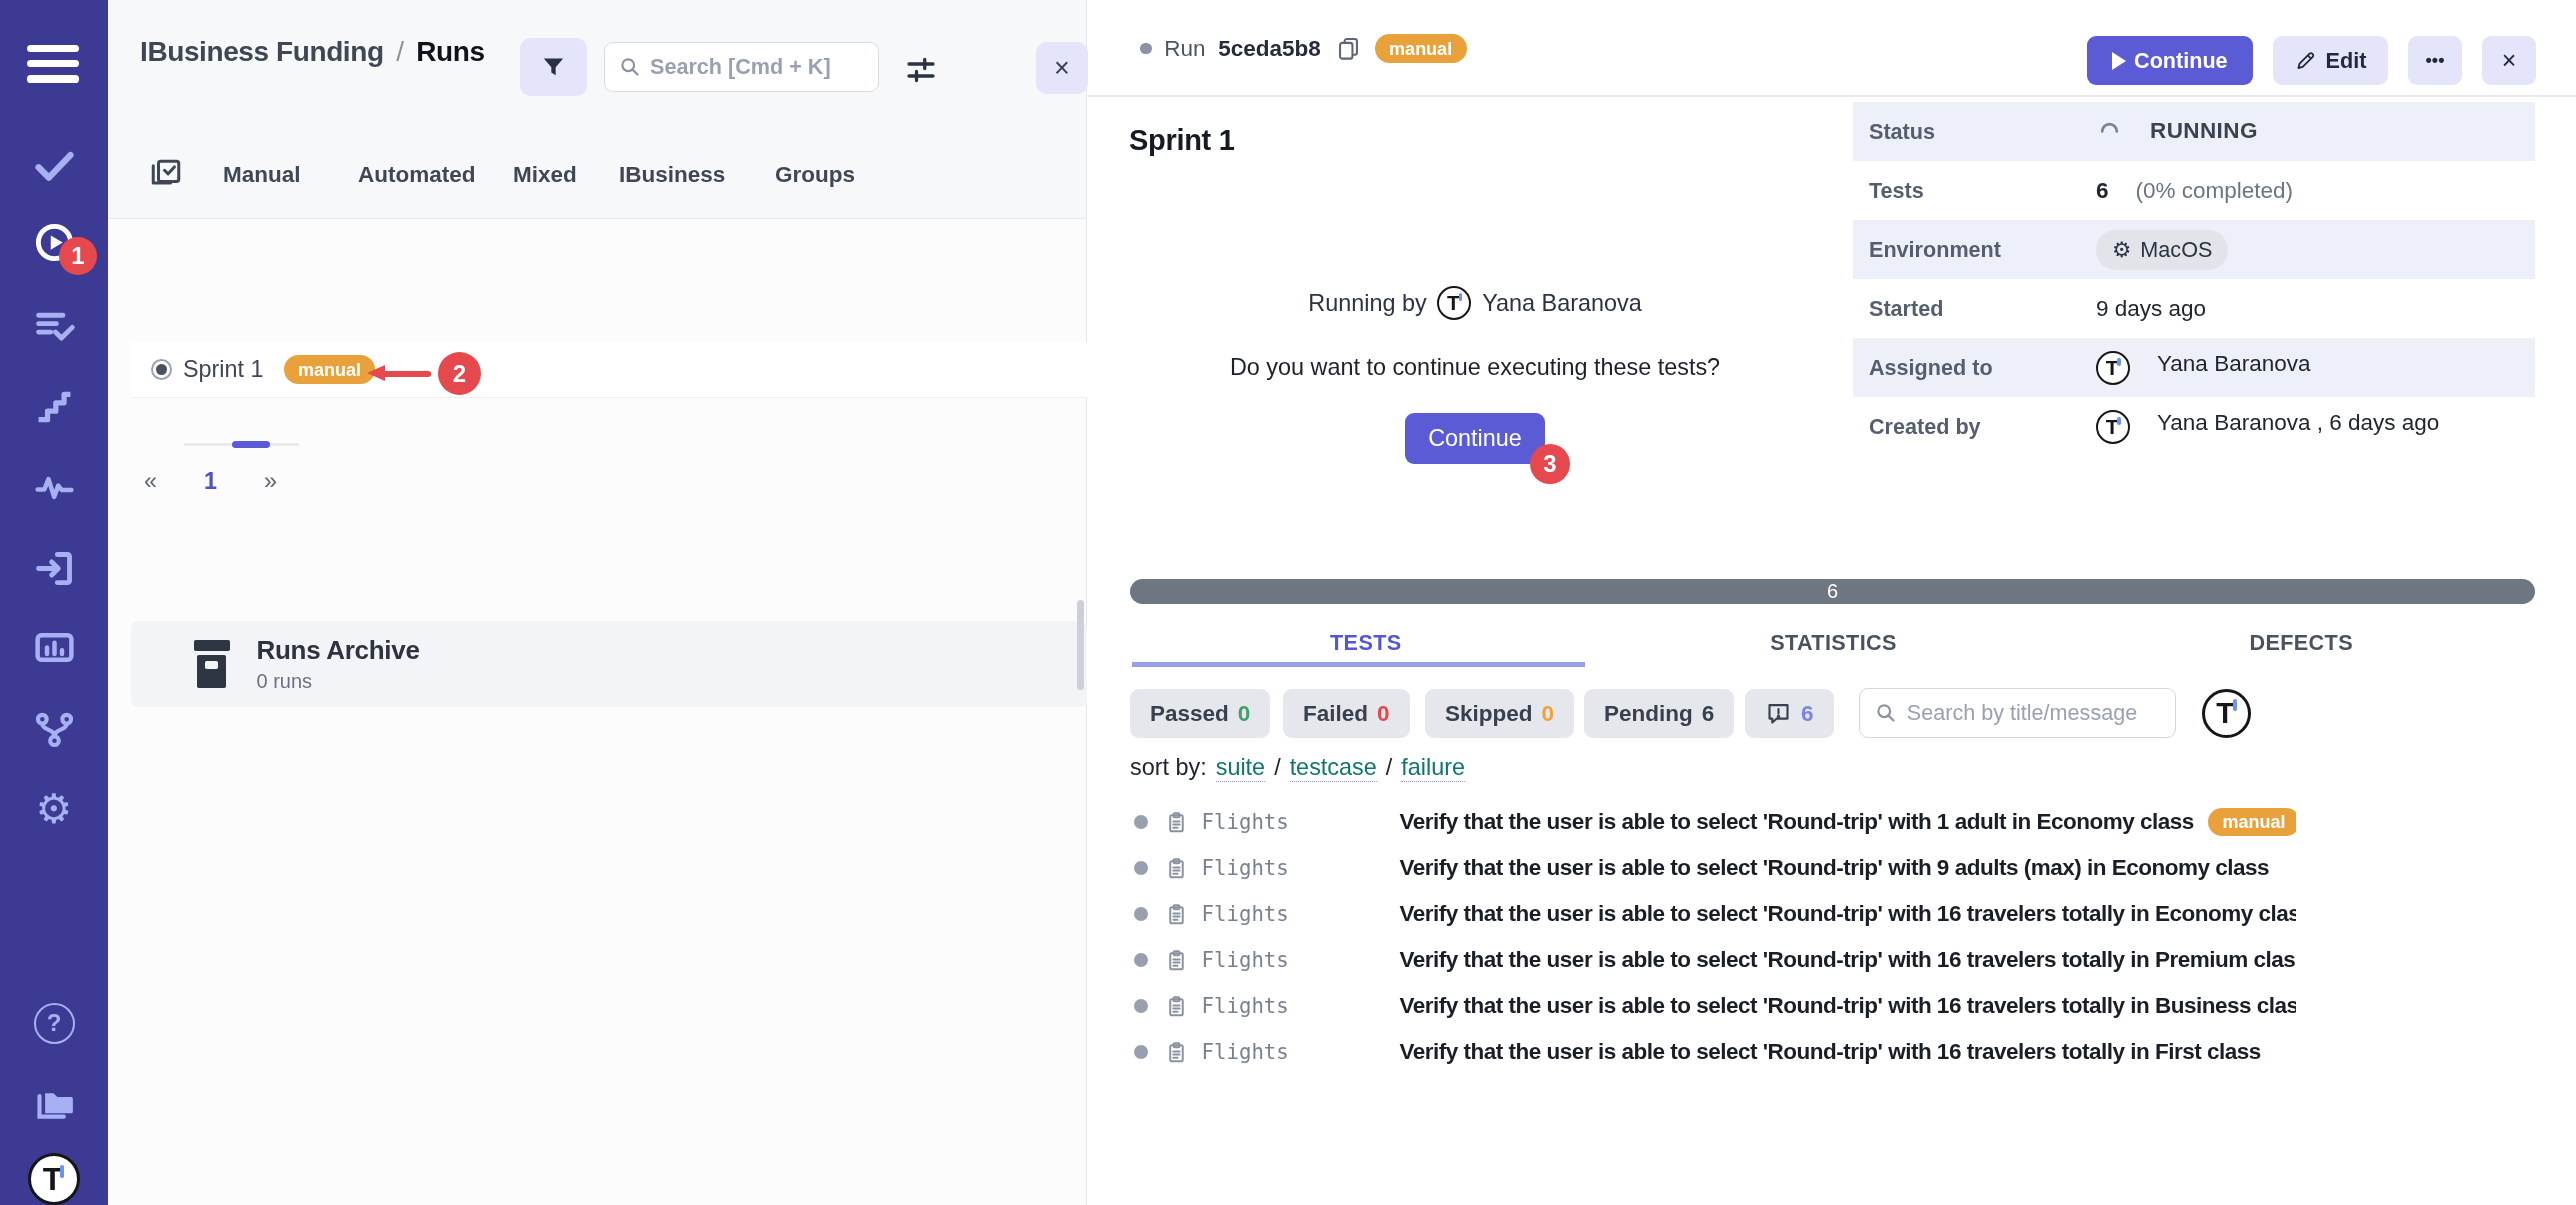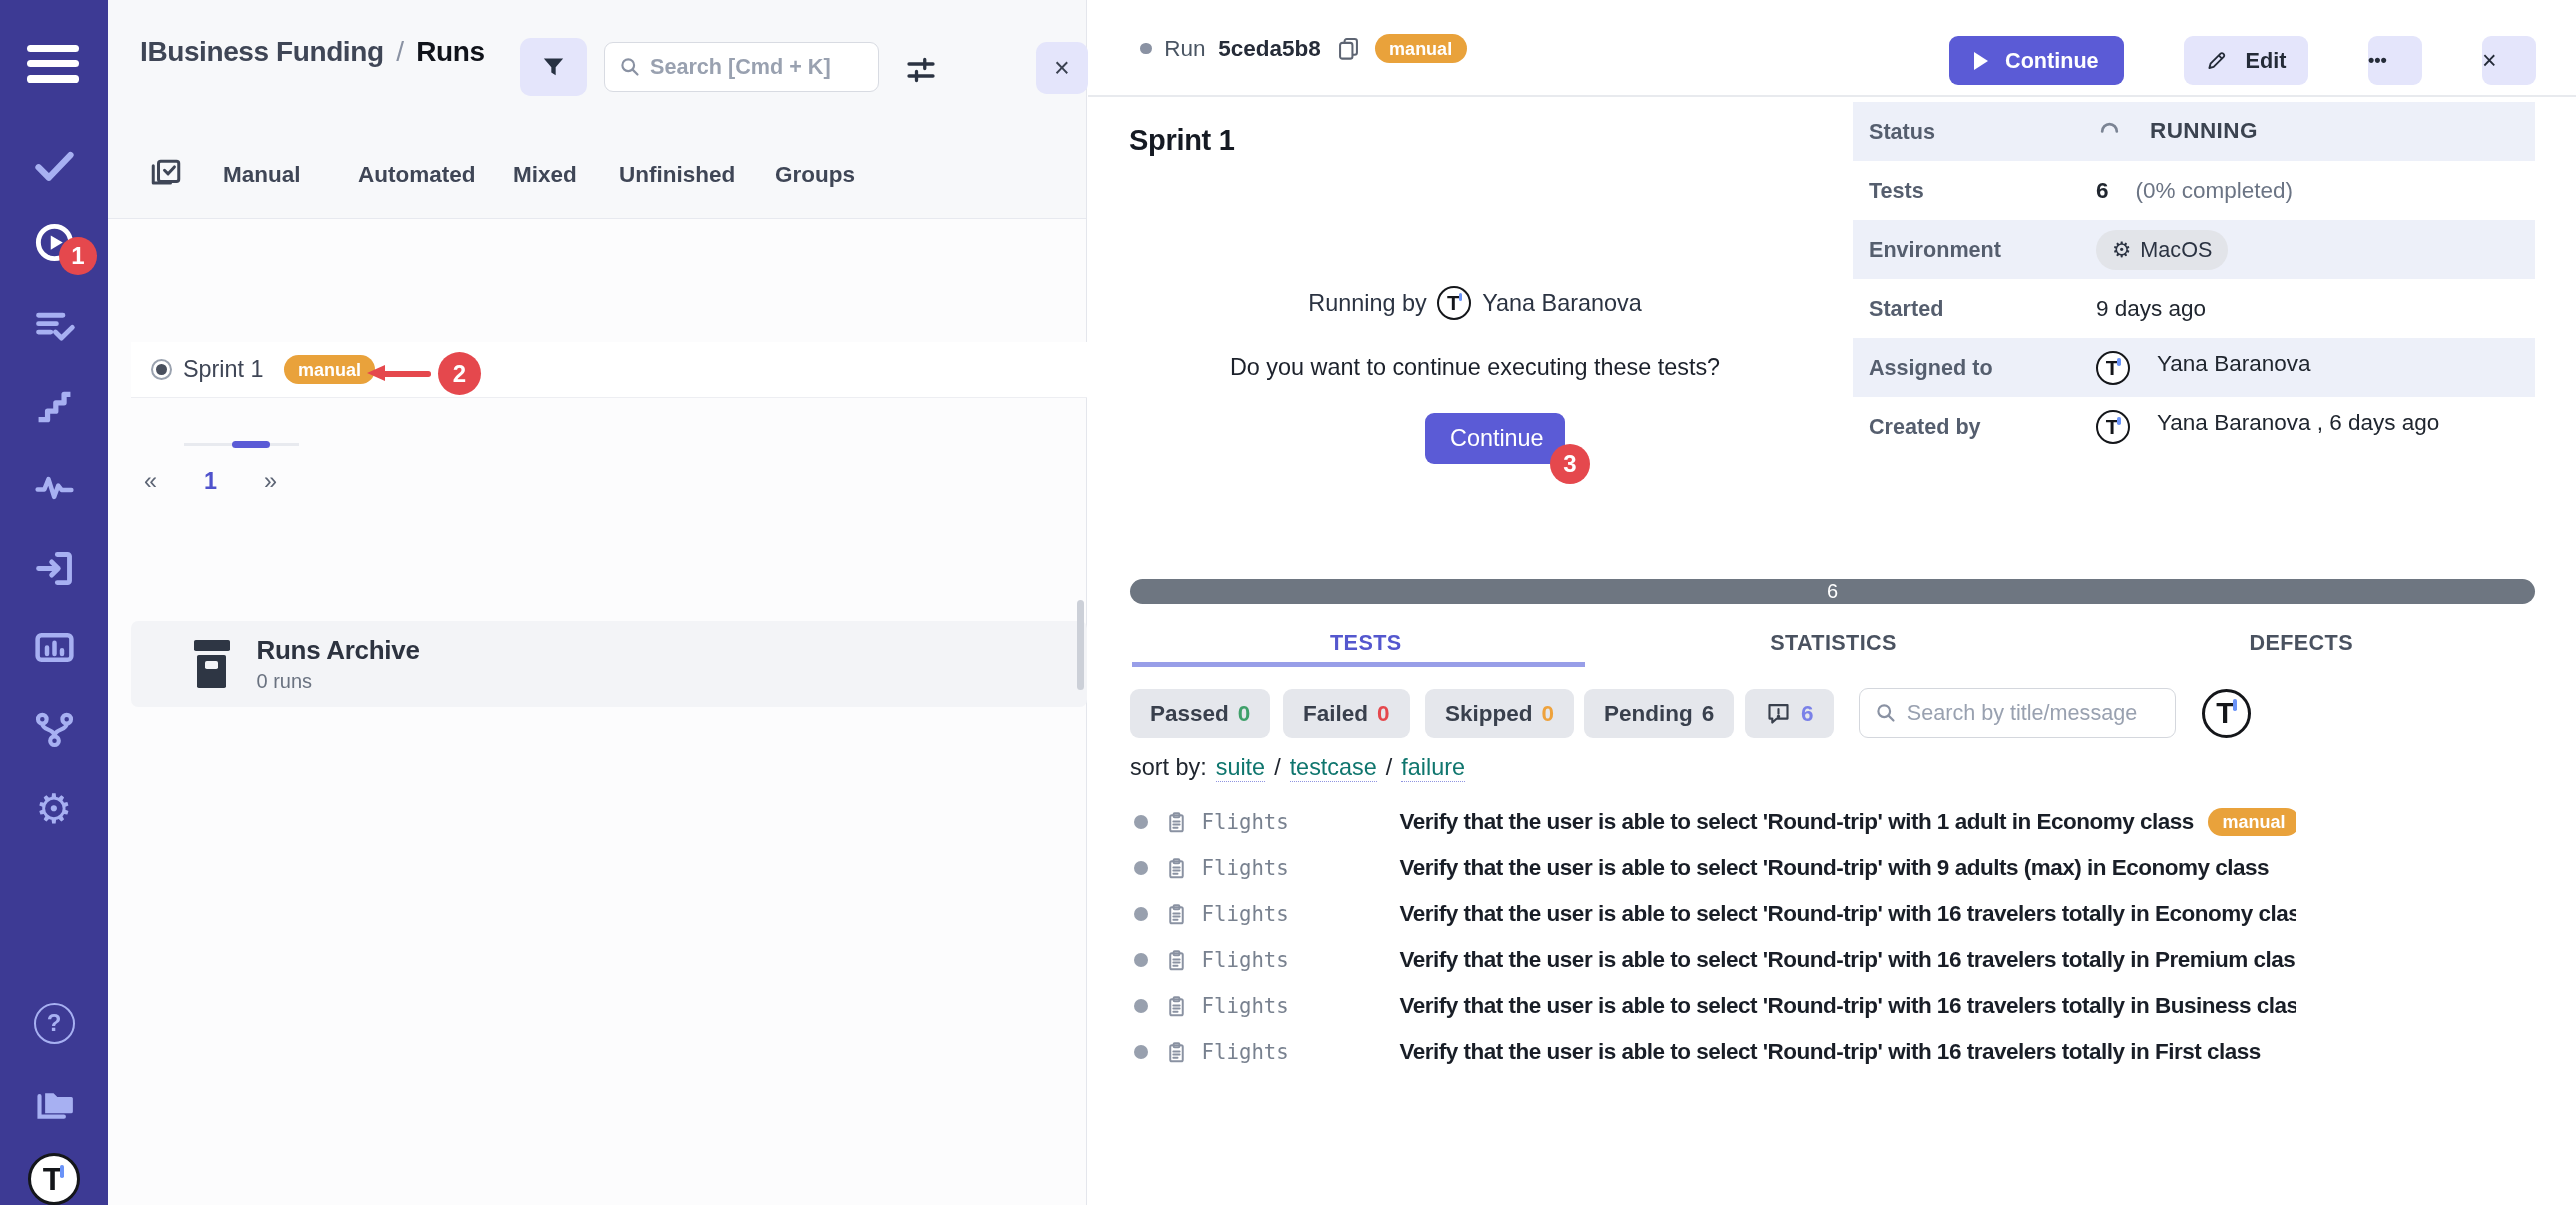--- a/index.html
+++ b/index.html
@@ -67,21 +67,21 @@
 
   
   .right-panel { left:1088px; top:0; width:1488px; height:1205px; background:#ffffff; }
   .rp-header-line { position:absolute; left:0; top:95px; width:1488px; height:1.8px; background:#e8eaee; }
   .run-id-line { position:absolute; left:52px; top:27px; height:43px; display:flex; align-items:center; gap:12.6px; }
   .bullet-dot { width:11.7px; height:11.7px; border-radius:50%; background:#8a92a3; }
   .run-word { font-size:22.5px; color:#4a5563; }
   .run-id { font-size:22.5px; font-weight:bold; color:#262c38; }
   .copy-icon { width:27px; height:27px; color:#5d6472; cursor:pointer; margin-left:1.8px; }
   .rp-actions { position:absolute; top:36px; right:40px; display:flex; gap:20px; }
-  .btn { border-radius:9px; height:49px; display:flex; align-items:center; justify-content:flex-start; gap:17px; font-size:21.6px; font-weight:bold; cursor:pointer;margin-left:40px; }
+  .btn { border-radius:9px; height:49px; display:flex; align-items:center; justify-content:center; gap:8px; font-size:21.6px; font-weight:bold; cursor:pointer; }
   .btn-primary { background:#5b5bd6; color:#ffffff; padding:0 25px; }
   .btn-soft { background:#e4e5fb; color:#242b38; padding:0 21.6px; }
   .btn-square { width:54px; padding:0; }
   .play-tri { width:0; height:0; border-left:14.4px solid #ffffff; border-top:9px solid transparent; border-bottom:9px solid transparent; }
   .rp-title { position:absolute; left:41px; top:124px; font-size:29px; font-weight:bold; color:#151a23; letter-spacing:-0.3px; }
 
   .prompt-col { position:absolute; left:135px; top:286px; width:504px; text-align:center; }
   .running-line { display:flex; align-items:center; justify-content:center; gap:10.8px; font-size:23.4px; color:#2b3342; }
   .prompt-q { margin-top:34px; font-size:23.4px; color:#1c212b; }
   .prompt-btn-wrap { position:relative; display:inline-block; margin-top:32px; }
@@ -238,21 +238,21 @@
       <div class="select-icon">
         <svg viewBox="0 0 24 24" fill="none" stroke="currentColor" stroke-width="2" stroke-linecap="round" stroke-linejoin="round">
             <rect x="7" y="3.5" width="13.5" height="13.5" rx="1.5"></rect>
             <path d="M11 9.5l2.4 2.4 4.2-4.6"></path>
             <path d="M3.5 6.5v11.5h11.5"></path>
           </svg>
       </div>
       <span class="lp-tab" style="left:115px">Manual</span>
       <span class="lp-tab" style="left:250px">Automated</span>
       <span class="lp-tab" style="left:405px">Mixed</span>
-      <span class="lp-tab" style="left:511px">Unfinished</span>
+      <span class="lp-tab" style="left:511px">IBusiness</span>
       <span class="lp-tab" style="left:667px">Groups</span>
     </div>
   </div>
 
   <div class="run-row">
     <span class="spin-ring">
         <i></i>
       </span>
     <span class="run-name">Sprint 1</span>
     <span class="pill-manual">manual</span>

